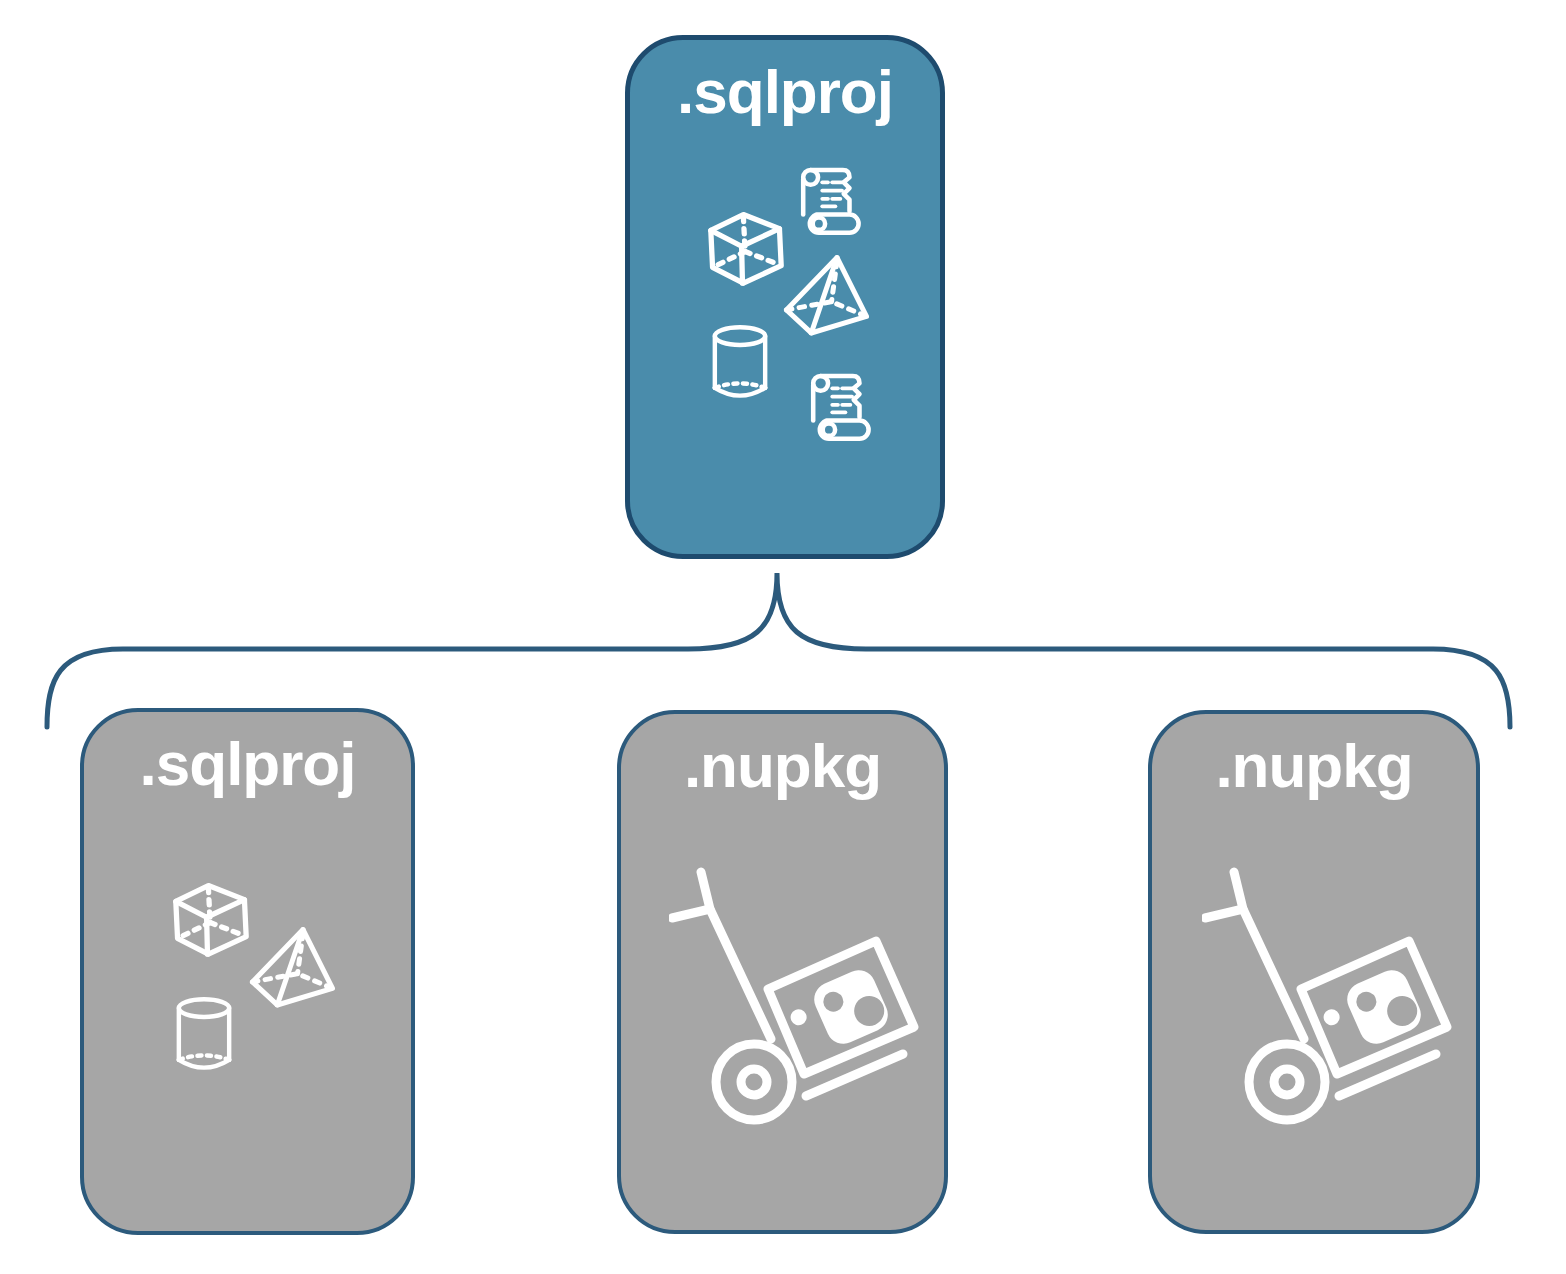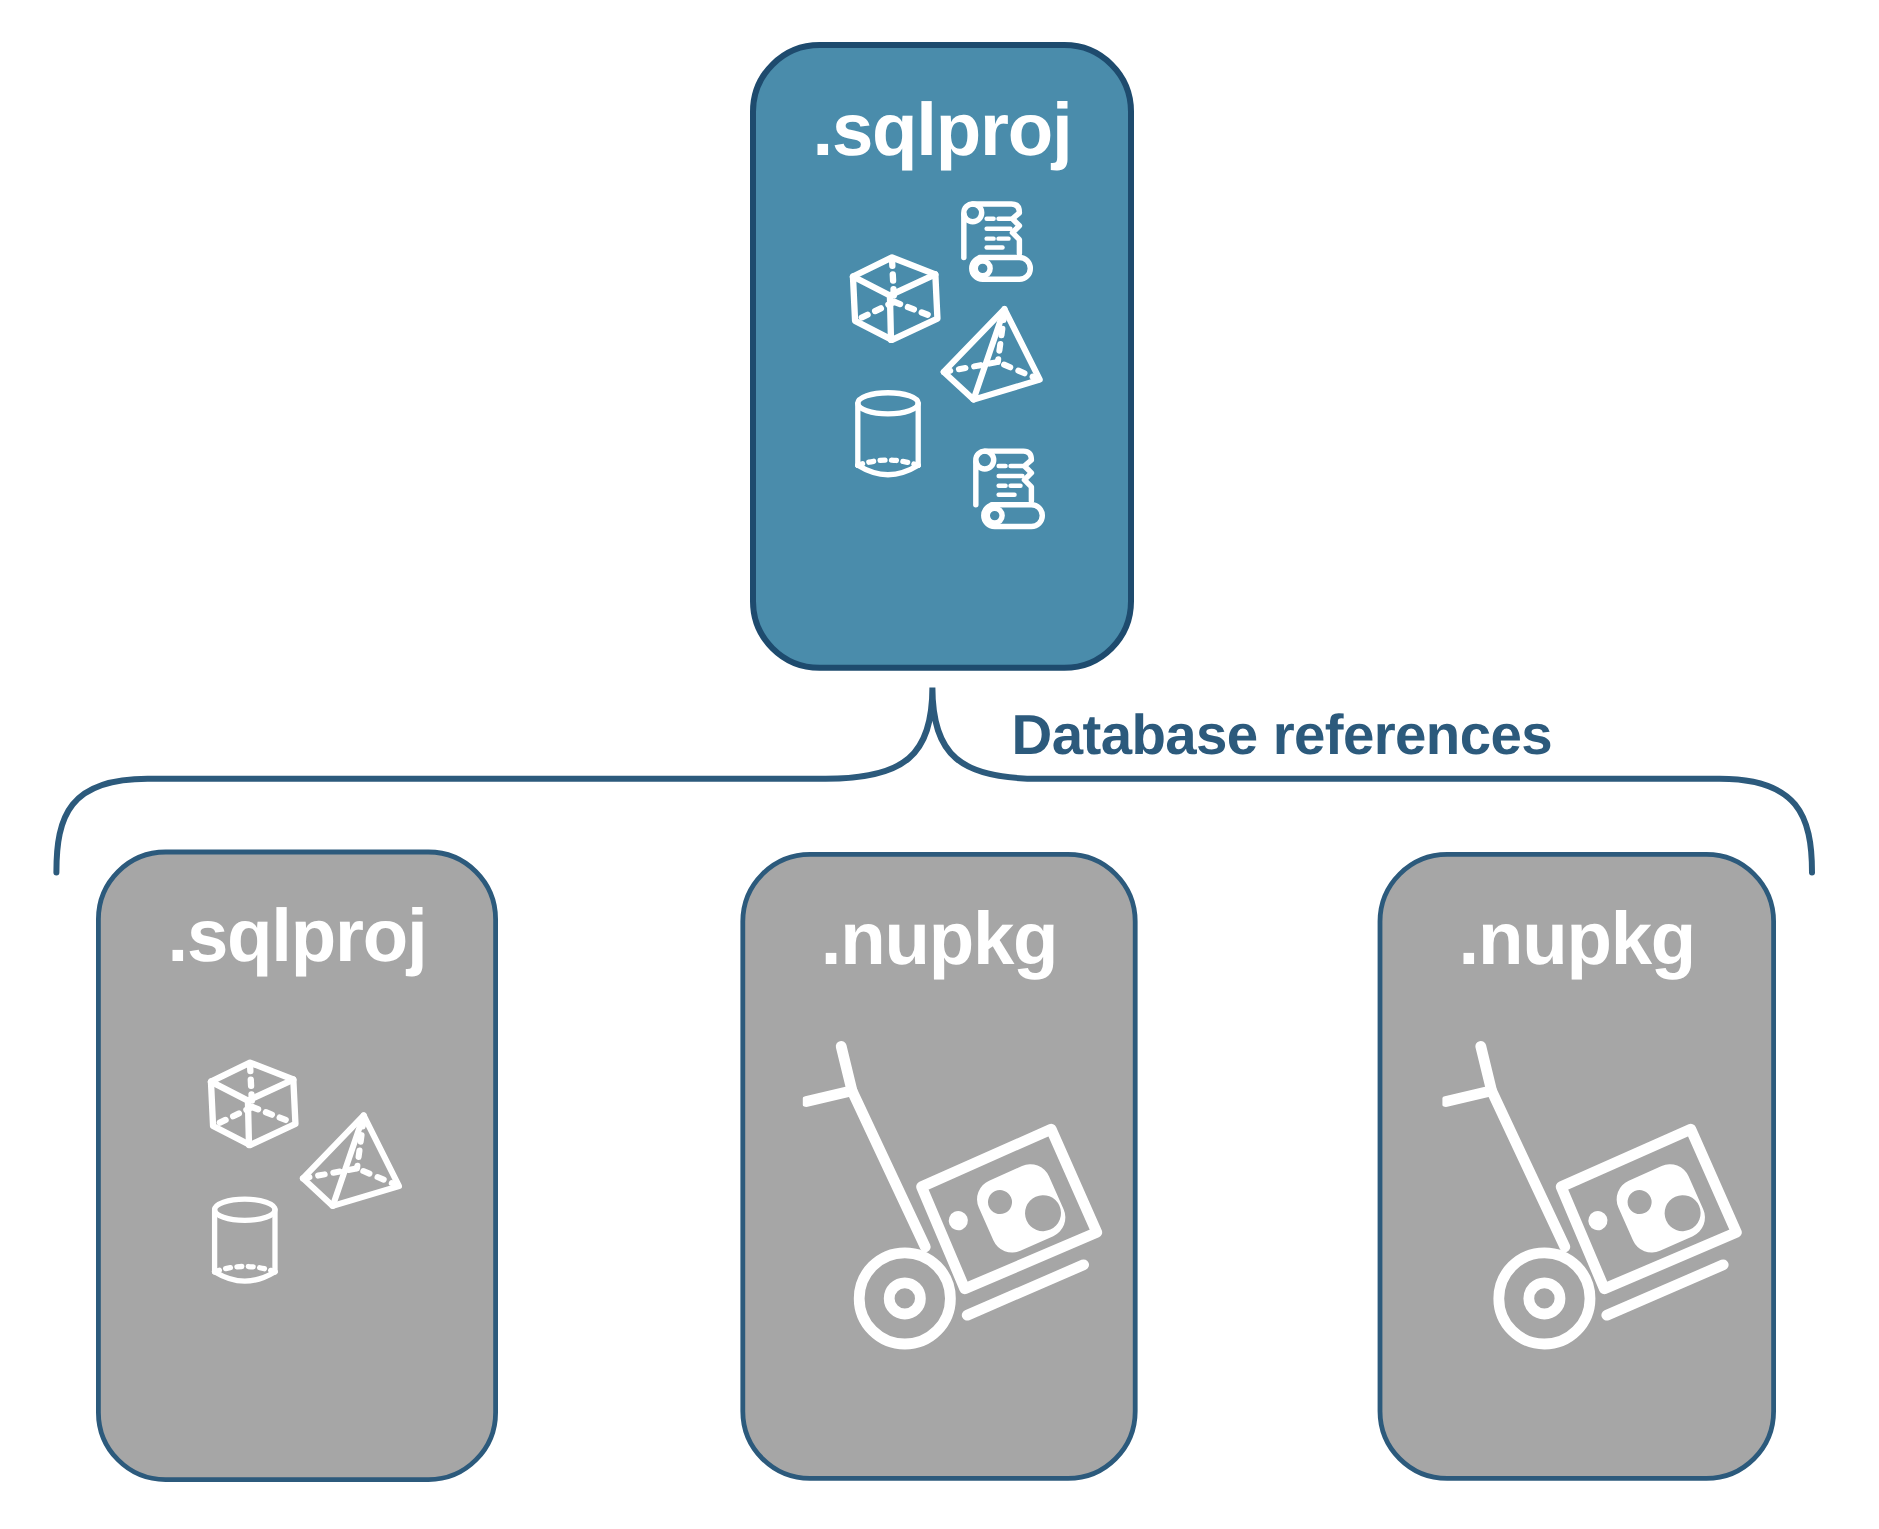--- a/index.html
+++ b/index.html
@@ -12,21 +12,21 @@
   }
   .node.primary{
     background:var(--primary-fill,#4a8cab);
     border:5px solid var(--primary-border,#1e4b6e);
   }
   .node.secondary{
     background:var(--secondary-fill,#a6a6a6);
     border:4px solid var(--secondary-border,#2c5a7c);
   }
   .node-title{
-    margin-top:35px;font-size:62px;font-weight:700;color:var(--node-text,#fff);
+    margin-top:18px;font-size:62px;font-weight:700;color:var(--node-text,#fff);
     letter-spacing:-1px;line-height:1.1;
   }
   .ic{position:absolute;color:#fff;display:block;}
   .connector{position:absolute;left:0;top:0;pointer-events:none;}
   .connector-label{
     position:absolute;left:843px;top:584px;width:480px;
     font-size:47px;font-weight:700;color:var(--label-text,#2c5a7c);
     white-space:nowrap;letter-spacing:-0.5px;
   }
   
@@ -107,21 +107,20 @@
   </defs>
 </svg>
 
 <div class="canvas">
 
   <svg class="connector" width="1566" height="1274" viewBox="0 0 1566 1274">
     <path d="M47 727 C47 680 58 649 123 649 H688 C754 649 777 629 777 573
              C777 629 800 649 866 649 H1433 C1498 649 1510 680 1510 727" fill="none" stroke="var(--connector,#2c5a7c)" stroke-width="5" stroke-linecap="round"></path>
   </svg>
 
-  <div class="connector-label">Database references</div>
 
   <div class="node primary" id="node-root">
     <div class="node-title">.sqlproj</div>
     <svg class="ic" style="left:158px;top:120px;width:80px;height:86px">
         <use href="#sym-scroll"></use>
       </svg>
     <svg class="ic" style="left:72px;top:163px;width:88px;height:90px">
         <use href="#sym-cube"></use>
       </svg>
     <svg class="ic" style="left:143px;top:212px;width:106px;height:92px">

